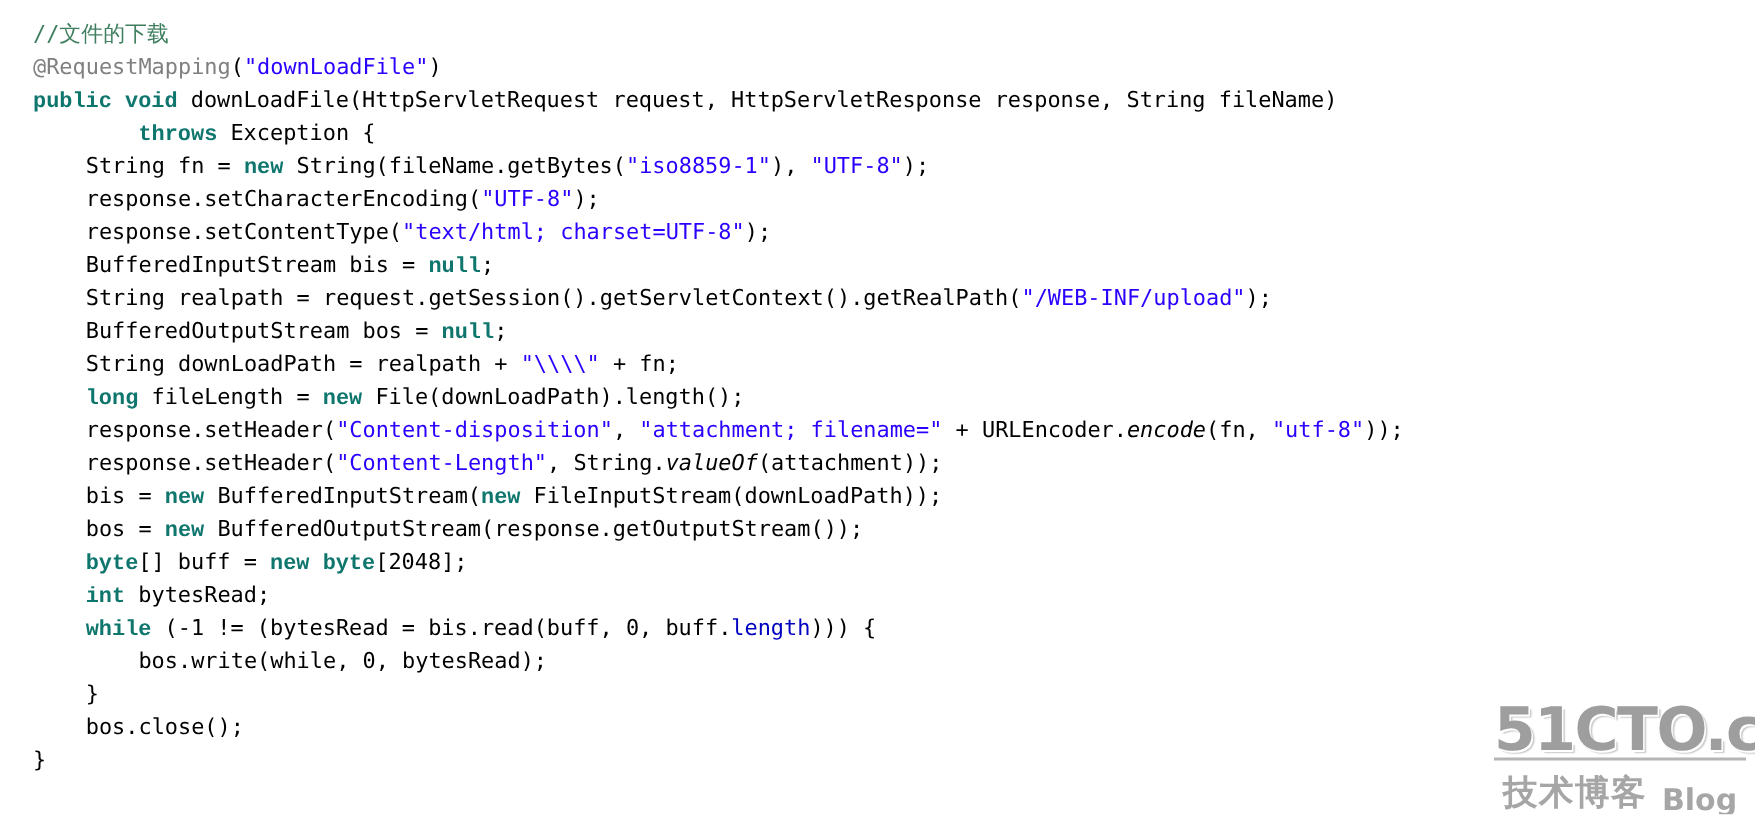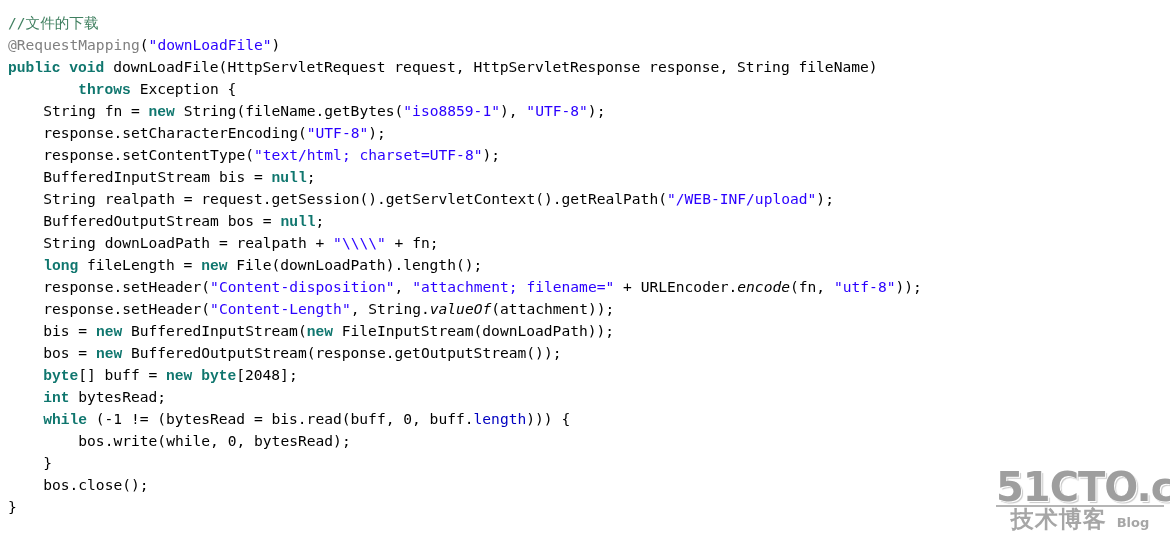--- a/index.html
+++ b/index.html
@@ -26,21 +26,21 @@
     padding: 12px 0 0 0;
     box-sizing: border-box;
   }
   .code-line {
     font-family: "DejaVu Sans Mono", "Liberation Mono", monospace;
     font-size: 14.6px;
     line-height: 22px;
     height: 22px;
     white-space: pre;
     color: #000000;
-    padding-left: 8px;
+    padding-left: 22px;
     letter-spacing: 0px;
   }
   
   .tok-plain    { color: #000000; }
   .tok-keyword  { color: #0f766e; font-weight: bold; font-family: Liberation Mono, monospace; }
   .tok-string   { color: #2a00ff; }
   .tok-comment  { color: #3f7f5f; }
   .tok-annot    { color: #808080; }
   .tok-field    { color: #0000c0; }
   .tok-static   { color: #000000; font-style: italic; }
@@ -64,33 +64,33 @@
     line-height: 33px;
     text-shadow: 1px 1px 0 #ffffff, 2px 2px 1px #c8c8c8;
     border-bottom: 2px solid #b5b5b5;
     padding-bottom: 1px;
   }
   #wm-sub {
     display: flex;
     align-items: flex-end;
     justify-content: center;
     gap: 10px;
-    padding-top: 0;
+    padding-top: 10px;
   }
   #wm-cn {
     font-family: "DejaVu Sans", "Liberation Sans", sans-serif;
     font-size: 23px;
     font-weight: bold;
     color: #a6a6a6;
     letter-spacing: 1px;
     line-height: 25px;
   }
   #wm-blog {
     font-family: "DejaVu Sans", "Liberation Sans", sans-serif;
-    font-size: 13px;
+    font-size: 20px;
     font-weight: bold;
     color: #a6a6a6;
     line-height: 18px;
   }
 </style>
 </head>
 <body>
 
 <div id="screenshot">
 

